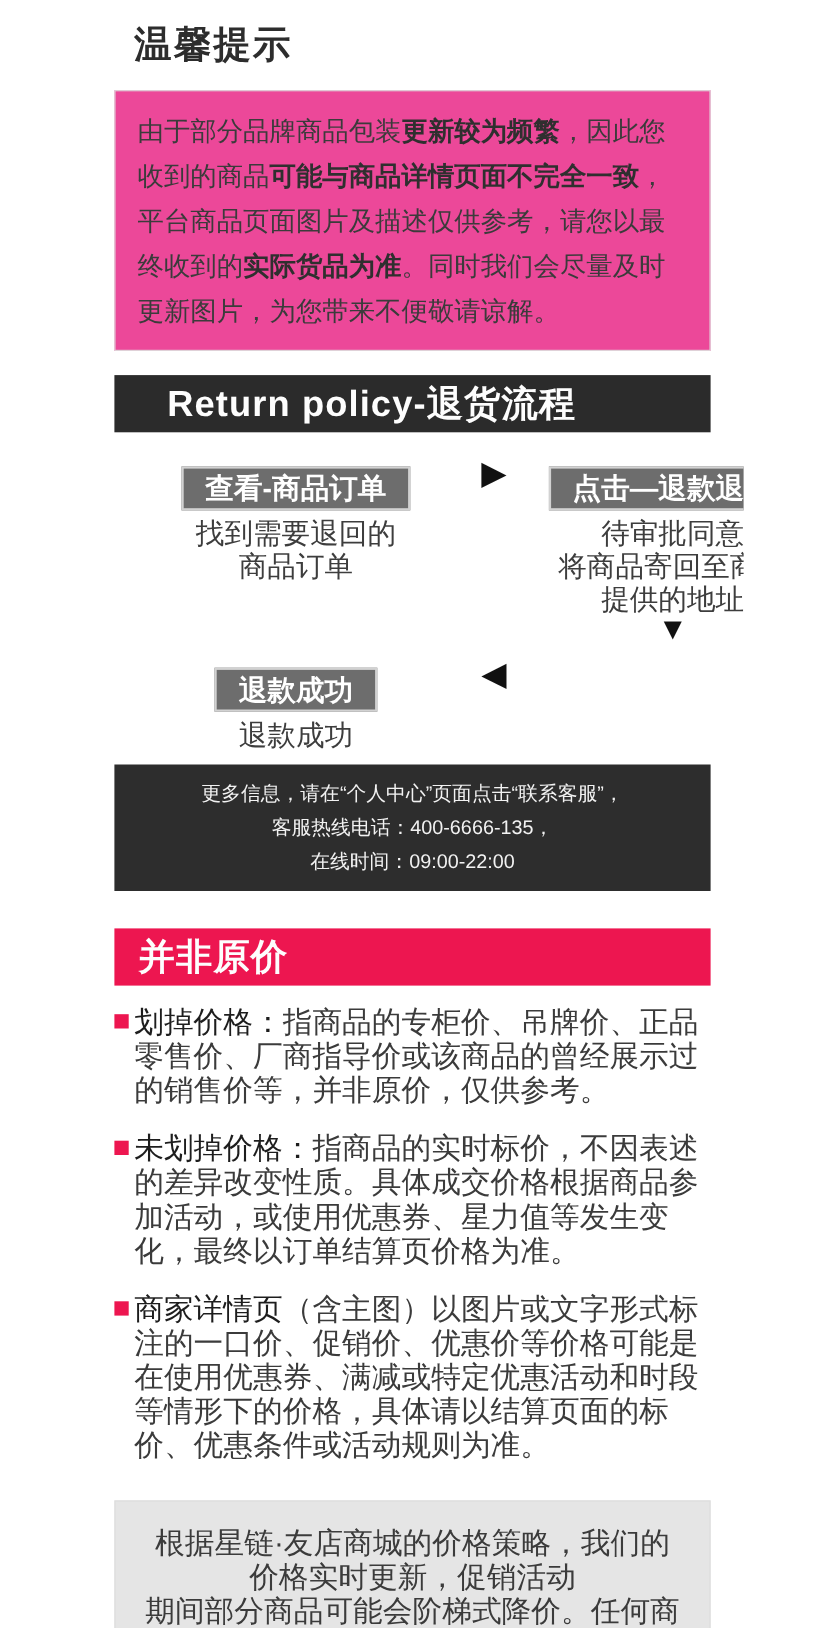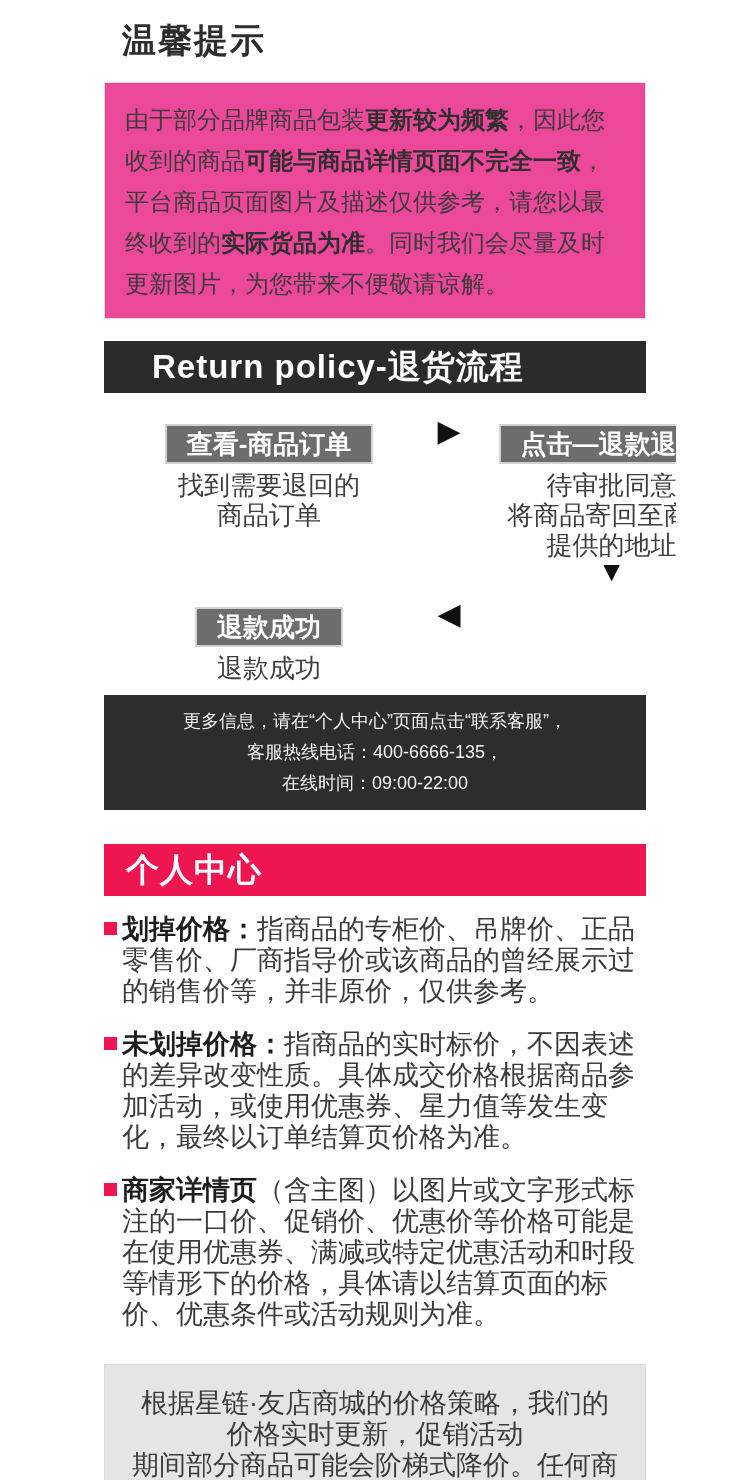--- a/index.html
+++ b/index.html
@@ -100,21 +100,21 @@
     margin-bottom:22px;
     font-size:27px; line-height:31px;
     color:#3b3b3b;
   }
   .bullet-square {
     position:absolute; left:0; top:8px;
     width:13px; height:13px;
     background:#ed1650;
     display:inline-block;
   }
-  .price-item .t { font-weight:700; color:#1d1d1d; }
+  .price-item .t { font-weight:400; color:#1d1d1d; }
   
   .policy-box {
     margin:34px 30px 0;
     background:#e5e5e5;
     border:1px solid #dcdcdc;
     text-align:center;
     padding:23px 26px;
     font-size:27px; line-height:31px;
     color:#3b3b3b;
     white-space:pre-line;
@@ -155,21 +155,21 @@
       <span class="flow-btn">退款成功</span>
       <div class="flow-caption">退款成功</div>
     </div>
     <div class="flow-arrow">◀</div>
   </div>
 
   <div class="contact-box">更多信息，请在“个人中心”页面点击“联系客服”，
 客服热线电话：400-6666-135，
 在线时间：09:00-22:00</div>
 
-  <div class="banner banner-red">个人中心</div>
+  <div class="banner banner-red">并非原价</div>
 
   <ul class="price-list">
     <li class="price-item">
       <span class="bullet-square"></span>
       <span class="t">划掉价格：</span><span>指商品的专柜价、吊牌价、正品零售价、厂商指导价或该商品的曾经展示过的销售价等，并非原价，仅供参考。</span>
     </li>
     <li class="price-item">
       <span class="bullet-square"></span>
       <span class="t">未划掉价格：</span><span>指商品的实时标价，不因表述的差异改变性质。具体成交价格根据商品参加活动，或使用优惠券、星力值等发生变化，最终以订单结算页价格为准。</span>
     </li>

